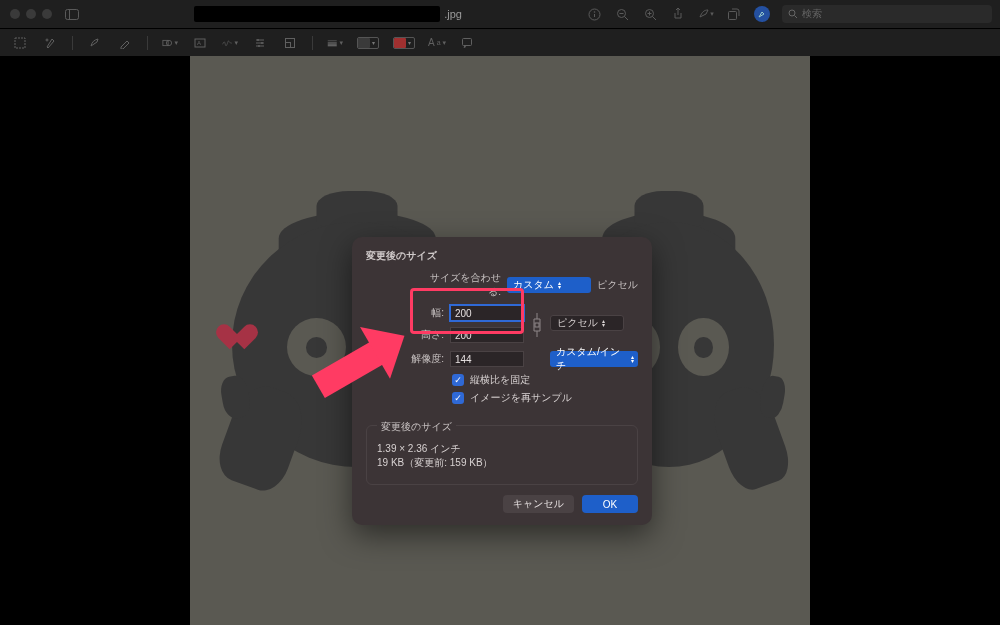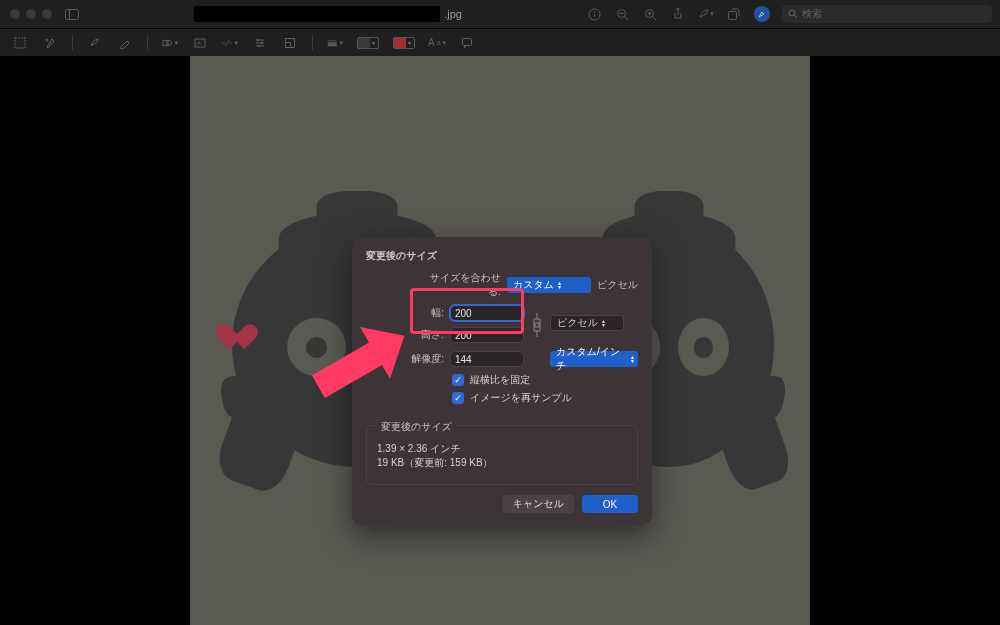--- a/index.html
+++ b/index.html
@@ -64,21 +64,21 @@
   
   .dialog{ position:absolute; left:352px; top:181px; width:300px; background:#3c3436; border-radius:10px; box-shadow:0 10px 30px rgba(0,0,0,.5); color:#d8d2d2; font-size:10px; z-index:30; }
   .dialog .inner{ padding:12px 14px 10px 14px; }
   .dlg-title{ font-size:10px; font-weight:600; color:#cfc9c9; margin-bottom:8px;}
   .row{ display:flex; align-items:center; margin-bottom:6px; gap:6px;justify-content:flex-end; }
   .row .lab{ width:78px; text-align:right; font-size:10px; color:#c8c2c2;}
   .sel{ background:#1e5fc9; color:#fff; font-size:10px; height:16px; border-radius:3px; display:flex; align-items:center; padding:0 4px 0 6px; gap:4px; position:relative;}
   .sel .updn{ display:flex;flex-direction:column; line-height:4px; font-size:6px;}
   .seldark{ background:#2b2527; border:1px solid #4a4244; color:#d8d2d2;}
   .unit{ font-size:10px; color:#c8c2c2; }
-  .inp{ width:74px; height:16px; background:#2b2527; border:1px solid #4a4244; border-radius:5px; color:#e6e0e0; font-size:10px; padding:0 4px; display:flex;align-items:center;}
+  .inp{ width:74px; height:16px; background:#2b2527; border:1px solid #4a4244; border-radius:0; color:#e6e0e0; font-size:10px; padding:0 4px; display:flex;align-items:center;}
   .inp.active{ outline:2px solid #2f69d6; outline-offset:-1px; }
   .lockcol{ width:14px; display:flex; align-items:center; justify-content:center; color:#8e8688;}
   .cb-row{ display:flex; align-items:center; gap:6px; margin-left:86px; margin-bottom:4px;}
   .cb{ width:12px;height:12px;border-radius:3px;background:#2f69d6;display:flex;align-items:center;justify-content:center;color:#fff;font-size:9px;}
   .groupbox{ border:1px solid #4a4244; border-radius:6px; margin:6px 14px 10px 14px; padding:8px 10px;}
   .groupbox .gt{ position:relative; top:-14px; background:#3c3436; display:inline-block; padding:0 4px; font-size:10px; color:#c8c2c2;}
   .groupbox .line{ font-size:10px; color:#d8d2d2; margin-top:-6px; margin-bottom:6px;}
   .btnbar{ display:flex; justify-content:flex-end; gap:8px; padding:0 14px 12px 14px;}
   .btn{ height:18px; min-width:56px; border-radius:4px; font-size:10px; display:flex;align-items:center;justify-content:center; padding:0 10px;}
   .btn.sec{ background:#4a4244; color:#e6e0e0;}

